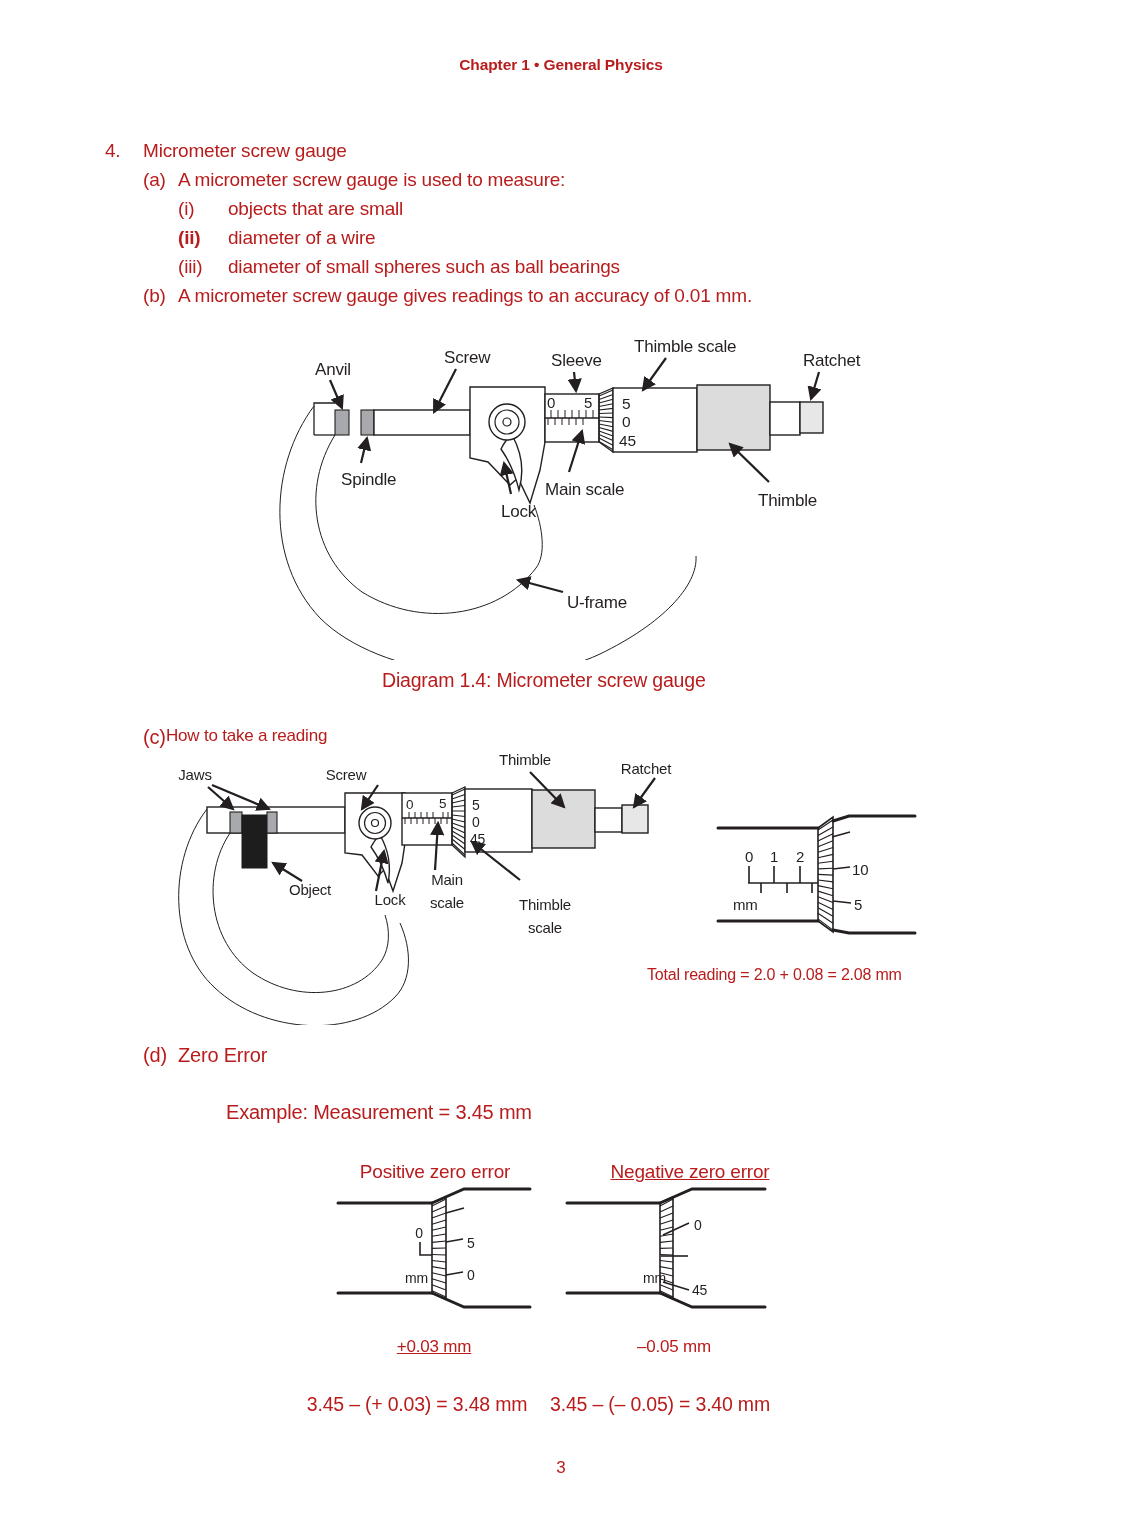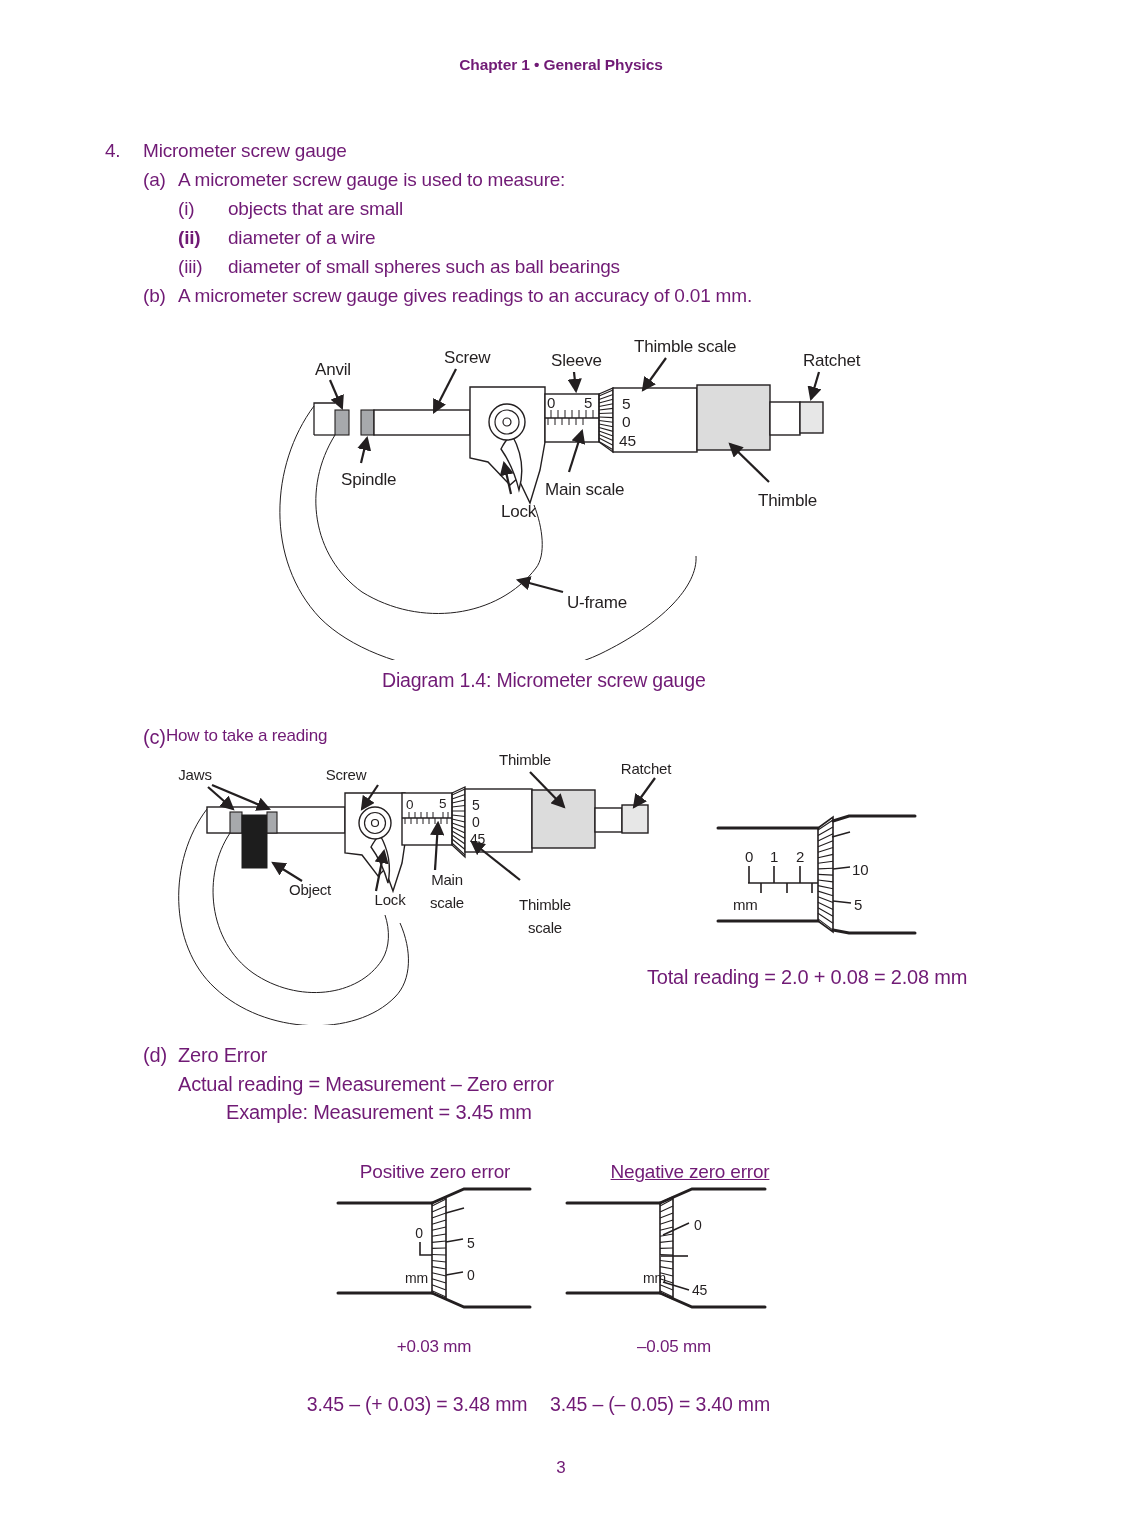--- a/index.html
+++ b/index.html
@@ -1,17 +1,17 @@
 <!DOCTYPE html>
 <html><head>
 <meta charset="utf-8">
 <style>
   html,body{margin:0;padding:0;background:#f0f0f0;}
   .page{position:relative;width:1122px;height:1535px;background:#ffffff;margin:0 auto;
-        font-family:"Liberation Sans",sans-serif;color:#701a75;overflow:hidden;}
+        font-family:"Liberation Sans",sans-serif;color:#b91c1c;overflow:hidden;}
   .t{position:absolute;font-size:19px;line-height:1.15;white-space:nowrap;letter-spacing:-0.2px;}
   .hdr{position:absolute;left:0;right:0;top:56px;text-align:center;font-size:15.5px;font-weight:bold;letter-spacing:-0.1px;}
   .cap{font-size:19.5px;}
   .small{font-size:17px;}
   .ctr{text-align:center;}
   .fig{position:absolute;}
   .fig .white{fill:#ffffff;stroke:#231f20;stroke-width:1.4;}
   .fig .gray{fill:#a7a9ac;stroke:#231f20;stroke-width:1.1;}
   .fig .dark{fill:#1d1d1d;stroke:#1d1d1d;}
   .fig .lgray{fill:#dcdcdc;stroke:#231f20;stroke-width:1.4;}
@@ -192,25 +192,24 @@
     <text class="num15" x="74" y="67" text-anchor="middle">1</text>
     <text class="num15" x="100" y="67" text-anchor="middle">2</text>
     <text class="num15" x="33" y="115">mm</text>
     <line class="med" x1="132" y1="42" x2="150" y2="37"></line>
     <line class="med" x1="133" y1="74" x2="150" y2="72"></line>
     <text class="num15" x="152" y="80">10</text>
     <line class="med" x1="133" y1="106" x2="151" y2="108"></line>
     <text class="num15" x="154" y="115">5</text>
   </svg>
 
-  <div class="t" style="left:647px;top:966px;font-size:20px;">Total reading = 2.0 + 0.08 = 2.08 mm</div>
+  <div class="t" style="left:647px;top:966px;font-size:16px;">Total reading = 2.0 + 0.08 = 2.08 mm</div>
 
   <div class="t" style="left:143px;top:1044px;font-size:20px;">(d)</div>
   <div class="t" style="left:178px;top:1044px;font-size:20px;">Zero Error</div>
-  <div class="t" style="left:178px;top:1073px;font-size:20px;">Actual reading = Measurement – Zero error</div>
   <div class="t" style="left:178px;top:1101px;font-size:20px;margin-left:48px;">Example: Measurement = 3.45 mm</div>
 
   <div class="t ctr" style="left:285px;top:1161px;width:300px;">Positive zero error</div>
   <div class="t ctr" style="left:540px;top:1161px;width:300px;text-decoration:underline;">Negative zero error</div>
 
   <svg class="fig" style="left:320px;top:1185px;" width="215" height="130" viewBox="0 0 215 130">
     <line class="bold" x1="18" y1="18" x2="112" y2="18"></line>
     <line class="bold" x1="18" y1="108" x2="112" y2="108"></line>
     <path class="bold" d="M112,18 L144,4 L210,4" fill="none"></path>
     <path class="bold" d="M112,108 L144,122 L210,122" fill="none"></path>
@@ -234,21 +233,21 @@
     <text class="num14" x="88" y="98">mm</text>
     <path class="med" d="M105,18 L118,12 L118,114 L105,108 Z" fill="#fff"></path>
     <path class="hatch" d="M105,21L118,14 M105,27.1L118,21 M105,33.1L118,28 M105,39.2L118,35 M105,45.2L118,42 M105,51.3L118,49 M105,57.4L118,56 M105,63.4L118,63 M105,69.5L118,70 M105,75.5L118,77 M105,81.6L118,84 M105,87.7L118,91 M105,93.7L118,98 M105,99.8L118,105 M105,105.8L118,112"></path>
     <line class="med" x1="108" y1="50" x2="134" y2="38"></line>
     <text class="num14" x="139" y="45">0</text>
     <line class="med" x1="106" y1="71" x2="133" y2="71"></line>
     <line class="med" x1="108" y1="97" x2="134" y2="105"></line>
     <text class="num14" x="137" y="110">45</text>
   </svg>
 
-  <div class="t small ctr" style="left:329px;top:1337px;width:210px;">+0.03 mm</div>
+  <div class="t small ctr" style="left:329px;top:1337px;width:210px;text-decoration:underline;">+0.03 mm</div>
   <div class="t small ctr" style="left:569px;top:1337px;width:210px;">–0.05 mm</div>
 
   <div class="t ctr" style="left:282px;top:1393px;width:270px;font-size:19.5px;">3.45 – (+ 0.03) = 3.48 mm</div>
   <div class="t ctr" style="left:525px;top:1393px;width:270px;font-size:19.5px;">3.45 – (– 0.05) = 3.40 mm</div>
 
   <div class="t small ctr" style="left:0;right:0;top:1458px;width:1122px;">3</div>
 
 </div>
 
 </body></html>

